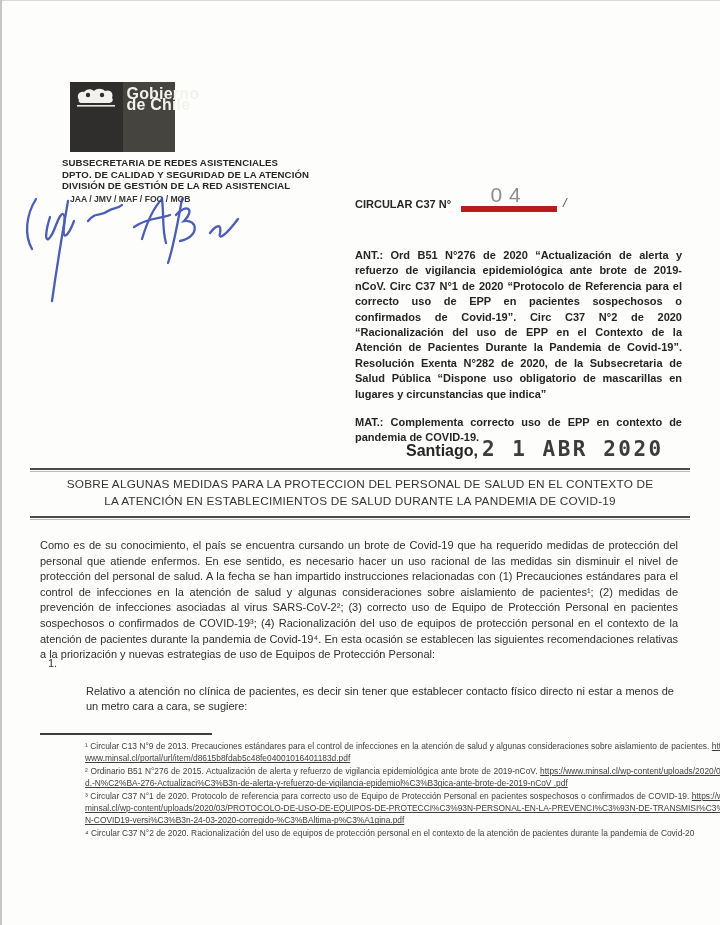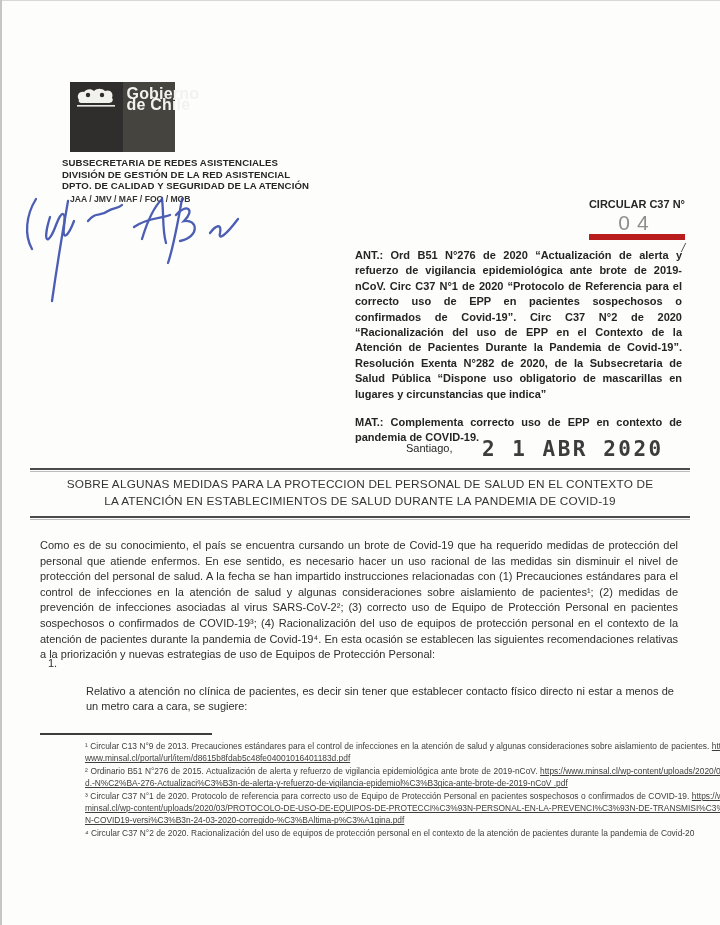--- a/index.html
+++ b/index.html
@@ -16,33 +16,33 @@
   .logo-emblem{position:absolute;left:3px;top:4px;}
   .logo-brand{position:absolute;left:4px;top:7px;color:#f2f2ef;font-weight:bold;
     font-size:16px;line-height:10.5px;letter-spacing:.2px;}
   
   .dept{position:absolute;left:62px;top:157px;width:300px;font-weight:bold;color:#262626;}
   .dept-line{font-size:9.6px;line-height:11.6px;letter-spacing:.1px;}
   .initials{font-size:8.6px;line-height:10px;margin-top:2px;margin-left:8px;font-weight:bold;color:#333;}
   
   .signature{position:absolute;left:22px;top:183px;pointer-events:none;}
   
-  .circ-row{position:absolute;left:355px;top:198px;width:330px;display:flex;align-items:flex-end;flex-direction:column;}
+  .circ-row{position:absolute;left:355px;top:184px;width:330px;display:flex;align-items:flex-end;}
   .circ-label{font-size:11px;font-weight:bold;color:#272727;padding-bottom:2px;}
   .circ-num{display:inline-block;width:96px;margin-left:10px;text-align:center;
     border-bottom:6px solid #b91c1c;font-size:21px;line-height:22px;color:#8e8e8e;
     letter-spacing:7px;font-weight:500;}
   .circ-suffix{font-size:13px;color:#555;margin-left:6px;padding-bottom:2px;font-style:italic;}
   
   .ref{position:absolute;left:355px;width:327px;font-size:11px;line-height:15.4px;
     font-weight:bold;text-align:justify;color:#252525;}
   .ref-ant{top:237px;}
   .ref-mat{top:404px;}
   
-  .dateline-city{position:absolute;left:406px;top:442px;font-size:11px;font-weight:normal;color:#252525;}
+  .dateline-city{position:absolute;left:406px;top:442px;font-size:16px;font-weight:bold;color:#252525;}
   .date-stamp{position:absolute;left:482px;top:437px;font-size:21px;font-weight:bold;
     letter-spacing:2.5px;color:#3c3c3c;font-family:"DejaVu Sans Mono","Liberation Mono",monospace;}
   
   .title-block{position:absolute;left:30px;top:468px;width:660px;}
   .rule{height:0;border-top:2px solid #4a4a4a;position:relative;}
   .rule::after{content:"";position:absolute;left:0;right:0;top:1px;border-top:1px solid #bcbcbc;}
   .title-text{padding:6px 28px 7px;text-align:center;font-size:11.8px;line-height:16.5px;
     color:#343434;letter-spacing:.2px;}
   
   .body-par{position:absolute;left:40px;top:527px;width:638px;font-size:11px;
@@ -76,22 +76,22 @@
     <div class="logo-right">
       <div class="logo-brand">
         <div>Gobierno</div>
         <div>de Chile</div>
       </div>
     </div>
   </div>
 
   <div class="dept">
     <div class="dept-line">SUBSECRETARIA DE REDES ASISTENCIALES</div>
+    <div class="dept-line">DPTO. DE CALIDAD Y SEGURIDAD DE LA ATENCIÓN</div>
     <div class="dept-line">DIVISIÓN DE GESTIÓN DE LA RED ASISTENCIAL</div>
-    <div class="dept-line">DPTO. DE CALIDAD Y SEGURIDAD DE LA ATENCIÓN</div>
     <div class="initials">JAA / JMV / MAF / FOO / MOB</div>
   </div>
 
   <svg class="signature" width="225" height="125" viewBox="0 0 225 125">
     <g fill="none" stroke="#3448ab" stroke-width="2.3" stroke-linecap="round" opacity="0.88">
       <path d="M14,16 C4,32 2,52 10,66"></path>
       <path d="M28,34 c-8,26 -2,30 6,8 c6,-16 10,-14 8,2 c-2,14 4,10 10,-6"></path>
       <path d="M46,18 c-6,34 -12,72 -16,100"></path>
       <path d="M66,38 c8,-10 12,-4 20,-10 c6,-4 10,-2 14,-6"></path>
       <path d="M120,56 c6,-20 14,-34 20,-40 c2,16 0,30 4,44"></path>

